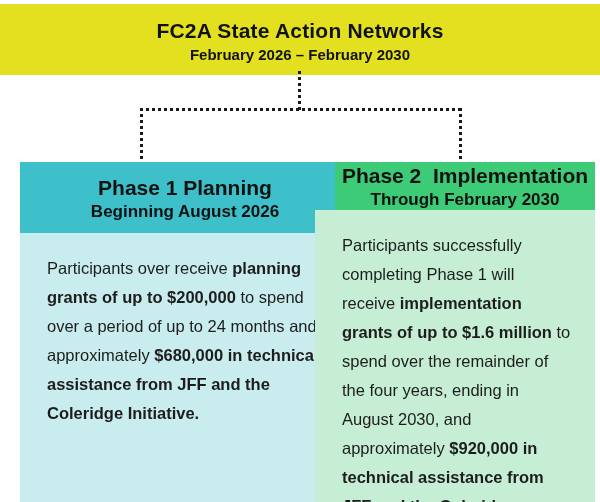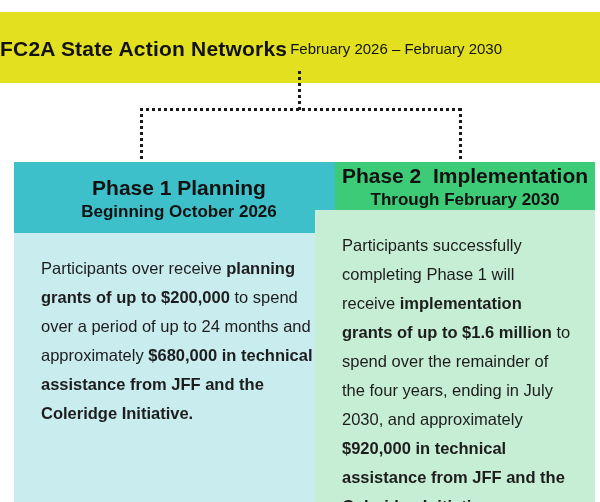--- a/index.html
+++ b/index.html
@@ -11,37 +11,38 @@
   .canvas {
     position: relative;
     width: 600px;
     height: 502px;
     background: #ffffff;
     overflow: hidden;
   }
   
   .banner {
     position: absolute;
-    left: 0; top: 12px;
+    left: 0; top: 4px;
     width: 600px; height: 71px;
     display: flex;
-    flex-direction: row;
+    flex-direction: column;
     align-items: center;
+    justify-content: center;
     gap: 3px;
     padding-top: 2px;
   }
   .banner-title {
     font-size: 21px;
     font-weight: 700;
     color: #121212;
     letter-spacing: 0.2px;
   }
   .banner-subtitle {
     font-size: 15px;
-    font-weight: 400;
+    font-weight: 700;
     color: #121212;
   }
   
   .line { position: absolute; }
   .line.v {
     width: 3px;
     background-image: repeating-linear-gradient(
       to bottom, var(--line-color) 0 3px, transparent 3px 6px);
   }
   .line.h {
@@ -96,33 +97,33 @@
   <header class="banner" style="background: rgb(227, 225, 31);">
     <div class="banner-title">FC2A State Action Networks</div>
     <div class="banner-subtitle">February 2026 – February 2030</div>
   </header>
 
   <div class="line v" style="left:298px; top:71px; height:39px"></div>
   <div class="line h" style="left:140px; top:108px; width:322px"></div>
   <div class="line v" style="left:140px; top:108px; height:54px"></div>
   <div class="line v" style="left:459px; top:108px; height:54px"></div>
 
-  <section class="card" style="left:14px; width:330px">
+  <section class="card" style="left:20px; width:330px">
     <div class="card-header" style="background: rgb(61, 192, 202);">
       <div class="card-title">Phase 1 Planning</div>
-      <div class="card-subtitle">Beginning October 2026</div>
+      <div class="card-subtitle">Beginning August 2026</div>
     </div>
     <div class="card-body" style="background: rgb(201, 236, 238);">
       <p class="body-text"><span>Participants over receive </span><span class="b">planning grants of up to $200,000</span><span> to spend over a period of up to 24 months and approximately </span><span class="b">$680,000 in technical assistance from JFF and the Coleridge Initiative.</span></p>
     </div>
   </section>
 
   <section class="card" style="left:315px; width:280px">
     <div class="card-header" style="background: rgb(62, 203, 120); margin-left: 20px;">
       <div class="card-title">Phase 2  Implementation</div>
       <div class="card-subtitle">Through February 2030</div>
     </div>
     <div class="card-body" style="background: rgb(198, 238, 213);">
-      <p class="body-text"><span>Participants successfully completing Phase 1 will receive </span><span class="b">implementation grants of up to $1.6 million</span><span> to spend over the remainder of the four years, ending in July 2030, and approximately </span><span class="b">$920,000 in technical assistance from JFF and the Coleridge Initiative.</span></p>
+      <p class="body-text"><span>Participants successfully completing Phase 1 will receive </span><span class="b">implementation grants of up to $1.6 million</span><span> to spend over the remainder of the four years, ending in August 2030, and approximately </span><span class="b">$920,000 in technical assistance from JFF and the Coleridge Initiative.</span></p>
     </div>
   </section>
 
 </div>
 
 </body></html>

